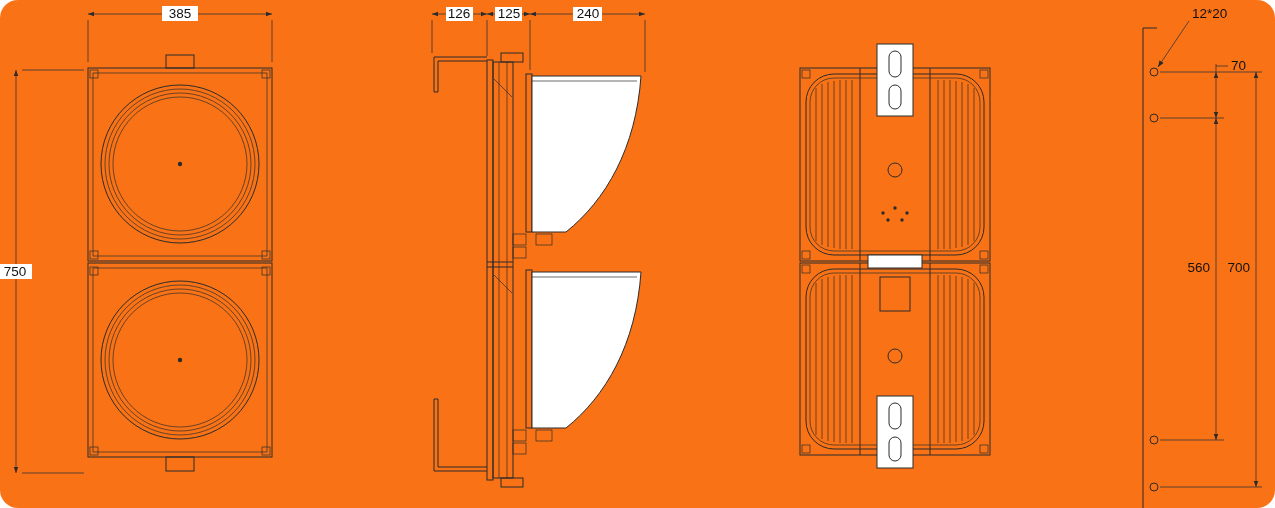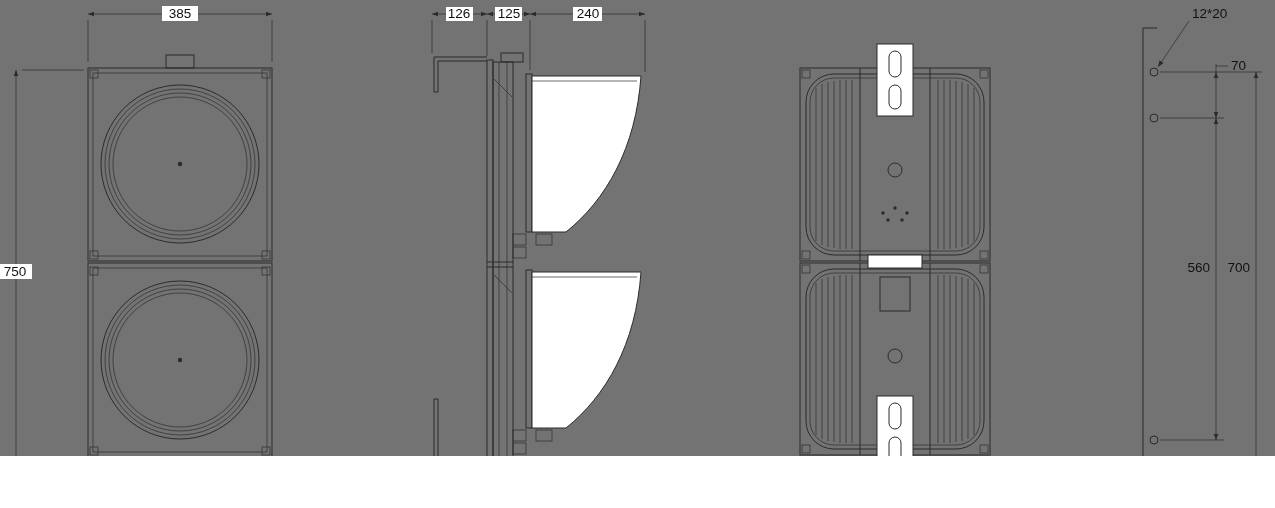--- a/index.html
+++ b/index.html
@@ -1,16 +1,16 @@
 <!DOCTYPE html>
 <html style="--line: #2b2b2b;"><head>
 <meta charset="utf-8">
 <style>
   html,body{margin:0;padding:0;background:#fff;}
-  .canvas{position:relative;width:1275px;height:456px;background:#737373;overflow:hidden;}
+  .canvas{position:relative;width:1275px;height:508px;background:#f97316;overflow:hidden;border-radius:18px;}
   svg{display:block;}
   .ln{stroke:var(--line,#2b2b2b);fill:none;stroke-width:1;}
   .lnthin{stroke:var(--line,#2b2b2b);fill:none;stroke-width:.7;}
   .lnfill{stroke:var(--line,#2b2b2b);fill:#fff;stroke-width:1;}
   .dim{stroke:#333;fill:none;stroke-width:.8;}
   .mask{fill:#fff;stroke:none;}
   .dot{fill:var(--line,#2b2b2b);stroke:none;}
   .dimtxt{font-family:"Liberation Sans",sans-serif;font-size:13.5px;fill:#111;}
 </style>
 </head>

